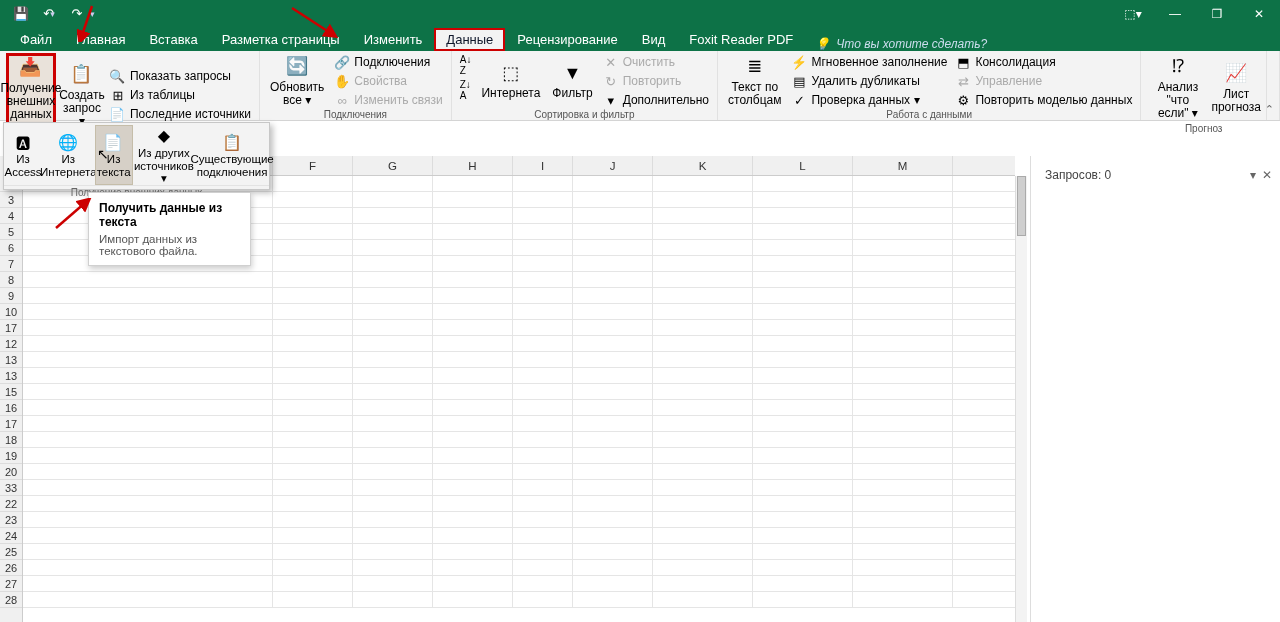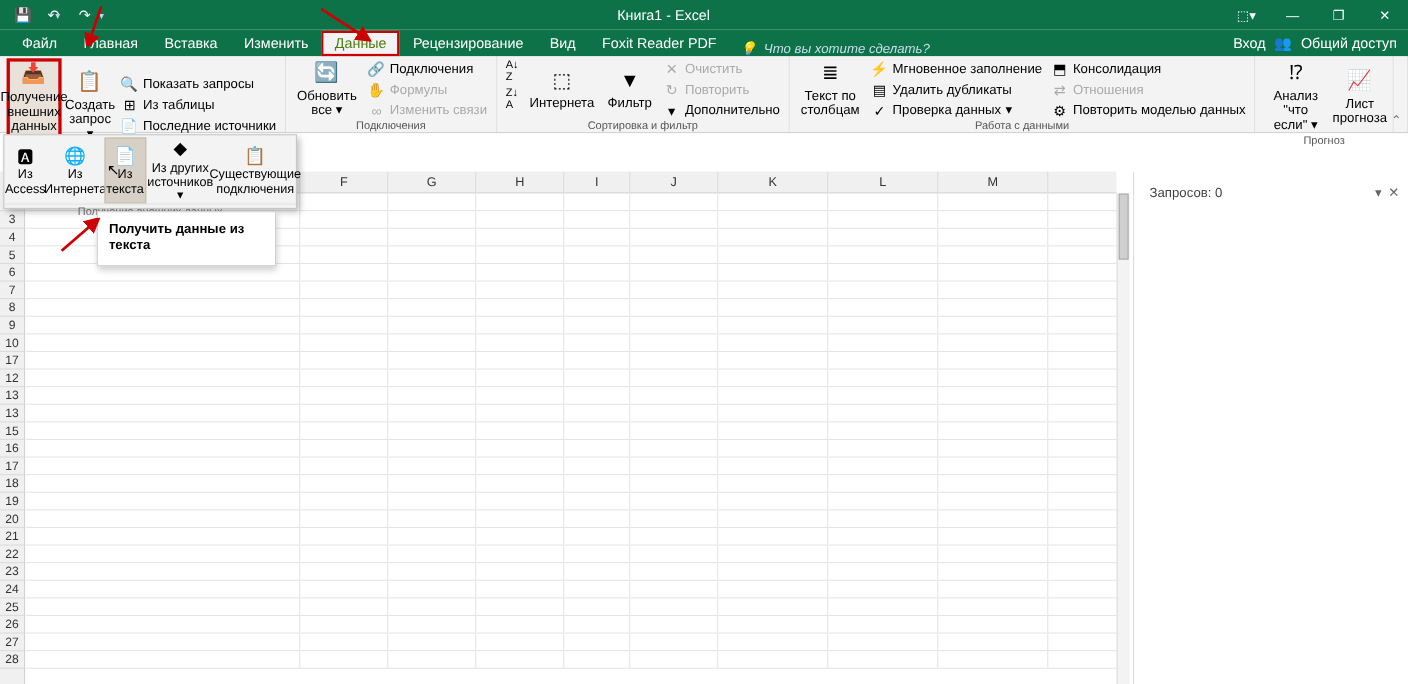--- a/index.html
+++ b/index.html
@@ -6,21 +6,21 @@
   body { font-family: "Segoe UI", Tahoma, sans-serif; font-size: 12px; background: #fff; overflow: hidden; width: 1280px; height: 622px; position: relative; }
   .titlebar { background: #0d7247; color: #fff; height: 27px; display: flex; align-items: center; justify-content: space-between; }
   .tb-left { display: flex; align-items: center; gap: 6px; padding-left: 10px; }
   .qat-btn { width: 22px; height: 22px; display: flex; align-items: center; justify-content: center; color: #fff; cursor: pointer; font-size: 13px; }
   .chev { font-size: 9px; margin-left: -4px; color: #cce; }
   .tb-center { flex: 1; text-align: center; font-size: 13px; }
   .tb-right { display: flex; align-items: center; }
   .winbtn { width: 42px; height: 27px; display: flex; align-items: center; justify-content: center; cursor: pointer; font-size: 12px; }
   .tabs { background: #0d7247; color: #fff; height: 24px; display: flex; align-items: flex-end; padding-left: 8px; position: relative; }
   .tab { padding: 4px 12px; cursor: pointer; font-size: 13px; }
-  .tab.active { background: #f3f3f3; color: #4d7c0f; border: 2px solid #c00; box-sizing: border-box; padding: 2px 10px; }
+  .tab.active { background: #f3f3f3; color: #0f172a; border: 2px solid #c00; box-sizing: border-box; padding: 2px 10px; }
   .tell { color: #cde; font-style: italic; padding-left: 10px; display: flex; align-items: center; gap: 6px; }
   .login-area { position: absolute; right: 10px; top: 0; display: flex; gap: 8px; align-items: center; height: 24px; }
   .login-area .lnk { cursor: pointer; font-size: 13px; }
   .ribbon { background: #f3f3f3; height: 70px; display: flex; border-bottom: 1px solid #d4d4d4; }
   .ribbon-group { border-right: 1px solid #e1e1e1; padding: 2px 6px; display: flex; flex-direction: column; height: 100%; }
   .ribbon-group .label { text-align: center; font-size: 10px; color: #555; margin-top: auto; padding-bottom: 1px; }
   .rbody { display: flex; gap: 4px; flex: 1; }
   .bigbtn { display: flex; flex-direction: column; align-items: center; justify-content: center; width: auto; min-width: 44px; padding: 2px 4px; cursor: pointer; text-align: center; line-height: 1.1; }
   .bigbtn .icn { width: 28px; height: 24px; display: flex; align-items: center; justify-content: center; font-size: 18px; margin-bottom: 2px; }
   .bigbtn.boxed { border: 3px solid #c00; background: #e9e2da; padding: 0 2px; }
@@ -66,47 +66,42 @@
       </div>
     <div class="qat-btn">
         <span>↶</span>
         <span class="chev">▾</span>
       </div>
     <div class="qat-btn">
         <span>↷</span>
       </div>
     <span class="chev">▾</span>
   </div>
-  <div class="tb-center">Книга1 - Excel</div>
   <div class="tb-right">
     <div class="winbtn">⬚▾</div>
     <div class="winbtn">—</div>
     <div class="winbtn">❐</div>
     <div class="winbtn">✕</div>
   </div>
 </div>
 
 <div class="tabs">
   <div class="tab">Файл</div>
   <div class="tab">Главная</div>
   <div class="tab">Вставка</div>
+  <div class="tab">Разметка страницы</div>
   <div class="tab">Изменить</div>
   <div class="tab active">Данные</div>
   <div class="tab">Рецензирование</div>
   <div class="tab">Вид</div>
   <div class="tab">Foxit Reader PDF</div>
   <div class="tell">
     <span>💡</span>
     <span>Что вы хотите сделать?</span>
   </div>
-  <div class="login-area">
-    <span class="lnk">Вход</span>
-    <span style="font-size:13px">👥</span>
-    <span class="lnk">Общий доступ</span>
-  </div>
 </div>
 
 <div class="ribbon">
 
   <div class="ribbon-group" style="width:260px">
     <div class="rbody">
       <div class="bigbtn boxed" style="width:86px">
         <div class="icn">📥</div>
         <div>Получение</div>
         <div><span>внешних данных</span> <span>▾</span></div>
@@ -141,21 +136,21 @@
         <div>Обновить</div>
         <div><span>все</span> <span>▾</span></div>
       </div>
       <div class="stack">
         <div class="sbtn">
             <span class="sicn">🔗</span>
             <span>Подключения</span>
           </div>
         <div class="sbtn disabled">
             <span class="sicn">✋</span>
-            <span>Формулы</span>
+            <span>Свойства</span>
           </div>
         <div class="sbtn disabled">
             <span class="sicn">∞</span>
             <span>Изменить связи</span>
           </div>
       </div>
     </div>
     <div class="label">Подключения</div>
   </div>
 
@@ -213,21 +208,21 @@
             <span>▾</span>
           </div>
       </div>
       <div class="stack">
         <div class="sbtn">
             <span class="sicn">⬒</span>
             <span>Консолидация</span>
           </div>
         <div class="sbtn disabled">
             <span class="sicn">⇄</span>
-            <span>Отношения</span>
+            <span>Управление</span>
           </div>
         <div class="sbtn">
             <span class="sicn">⚙</span>
             <span>Повторить моделью данных</span>
           </div>
       </div>
     </div>
     <div class="label">Работа с данными</div>
   </div>
 
@@ -282,20 +277,21 @@
       <div>подключения</div>
     </div>
   </div>
   <div class="drop-label">Получение внешних данных</div>
 </div>
 
 <div class="cursor-arrow">↖</div>
 
 <div class="tooltip">
   <div class="tt-title">Получить данные из текста</div>
+  <div class="tt-body">Импорт данных из текстового файла.</div>
 </div>
 
 <div class="grid-area">
   <div class="colhdrs">
     <div class="chcell" style="width:250px"></div>
     <div class="chcell" style="width:80px">F</div>
     <div class="chcell" style="width:80px">G</div>
     <div class="chcell" style="width:80px">H</div>
     <div class="chcell" style="width:60px">I</div>
     <div class="chcell" style="width:80px">J</div>
@@ -316,21 +312,21 @@
       <div class="rhcell">17</div>
       <div class="rhcell">12</div>
       <div class="rhcell">13</div>
       <div class="rhcell">13</div>
       <div class="rhcell">15</div>
       <div class="rhcell">16</div>
       <div class="rhcell">17</div>
       <div class="rhcell">18</div>
       <div class="rhcell">19</div>
       <div class="rhcell">20</div>
-      <div class="rhcell">21</div>
+      <div class="rhcell">33</div>
       <div class="rhcell">22</div>
       <div class="rhcell">23</div>
       <div class="rhcell">24</div>
       <div class="rhcell">25</div>
       <div class="rhcell">26</div>
       <div class="rhcell">27</div>
       <div class="rhcell">28</div>
     </div>
   <div class="cells" id="cells">
       <div class="row">

